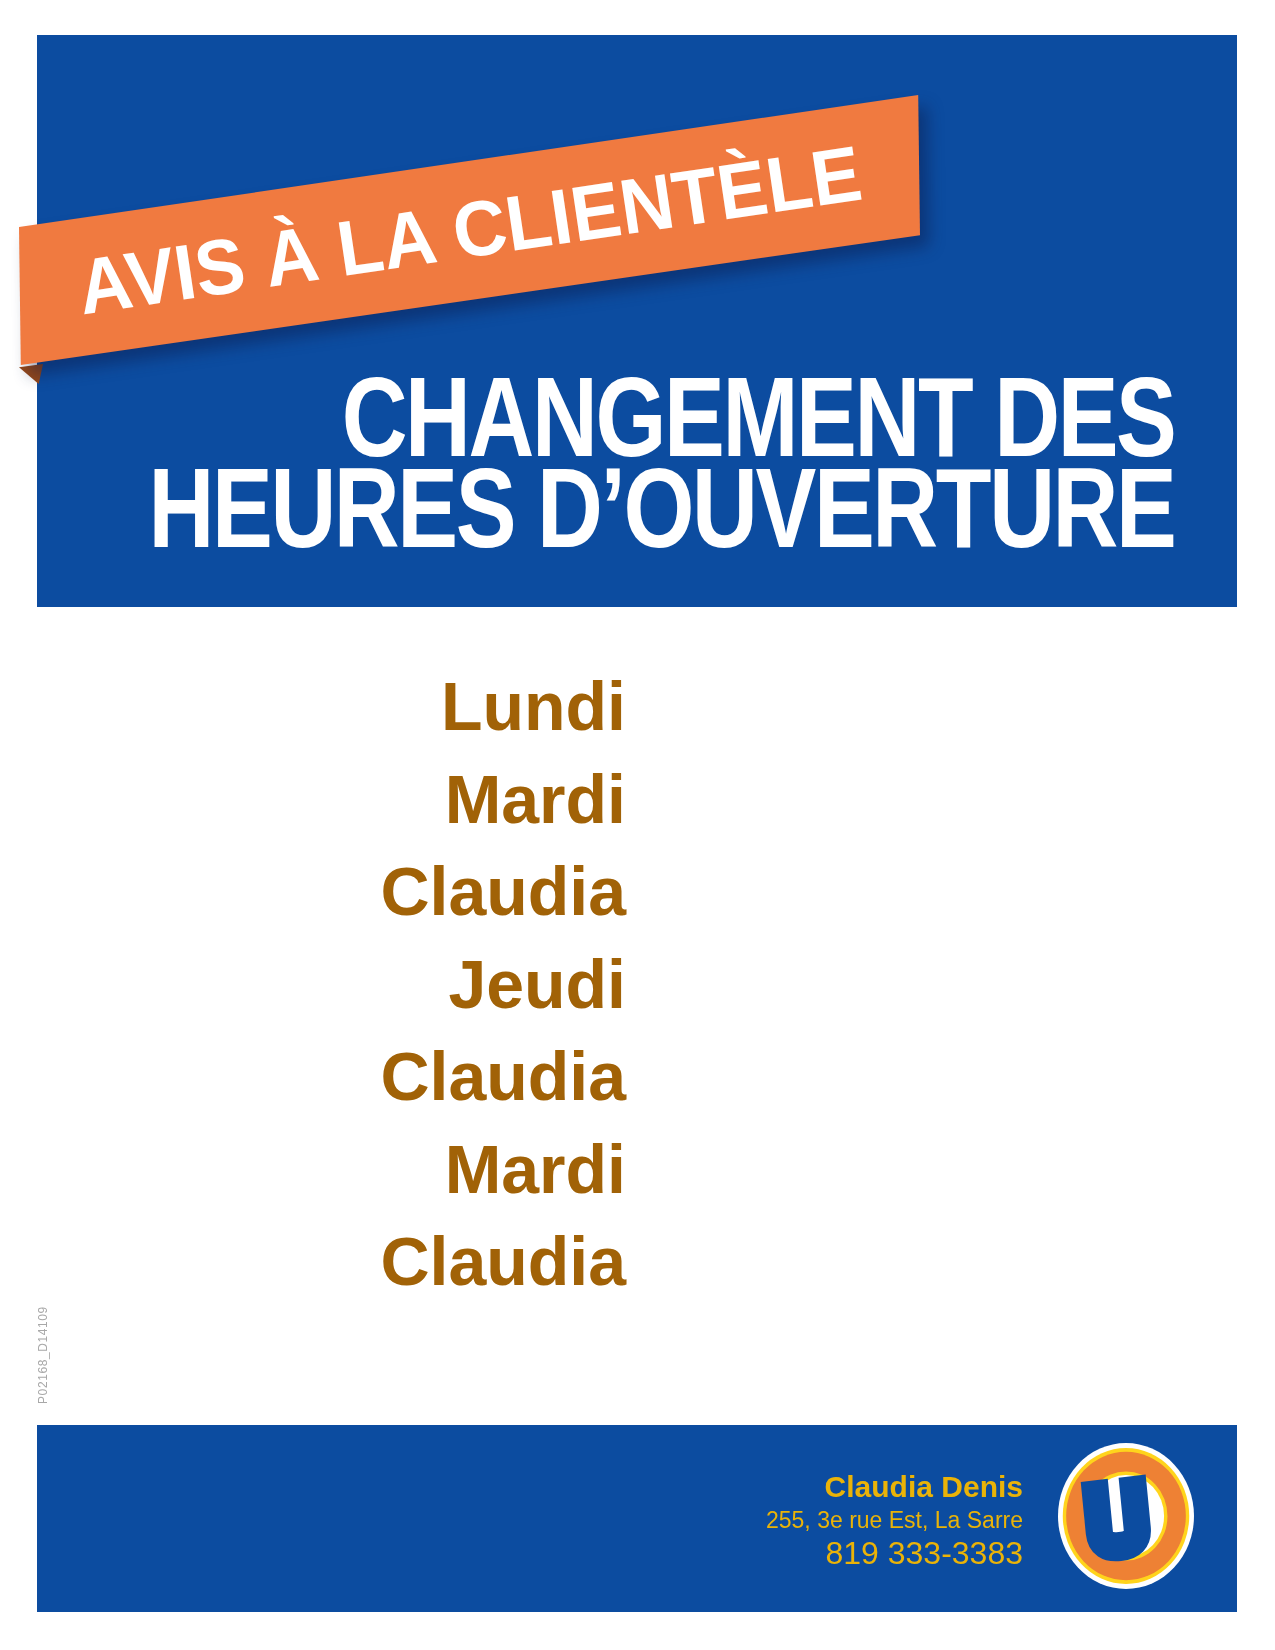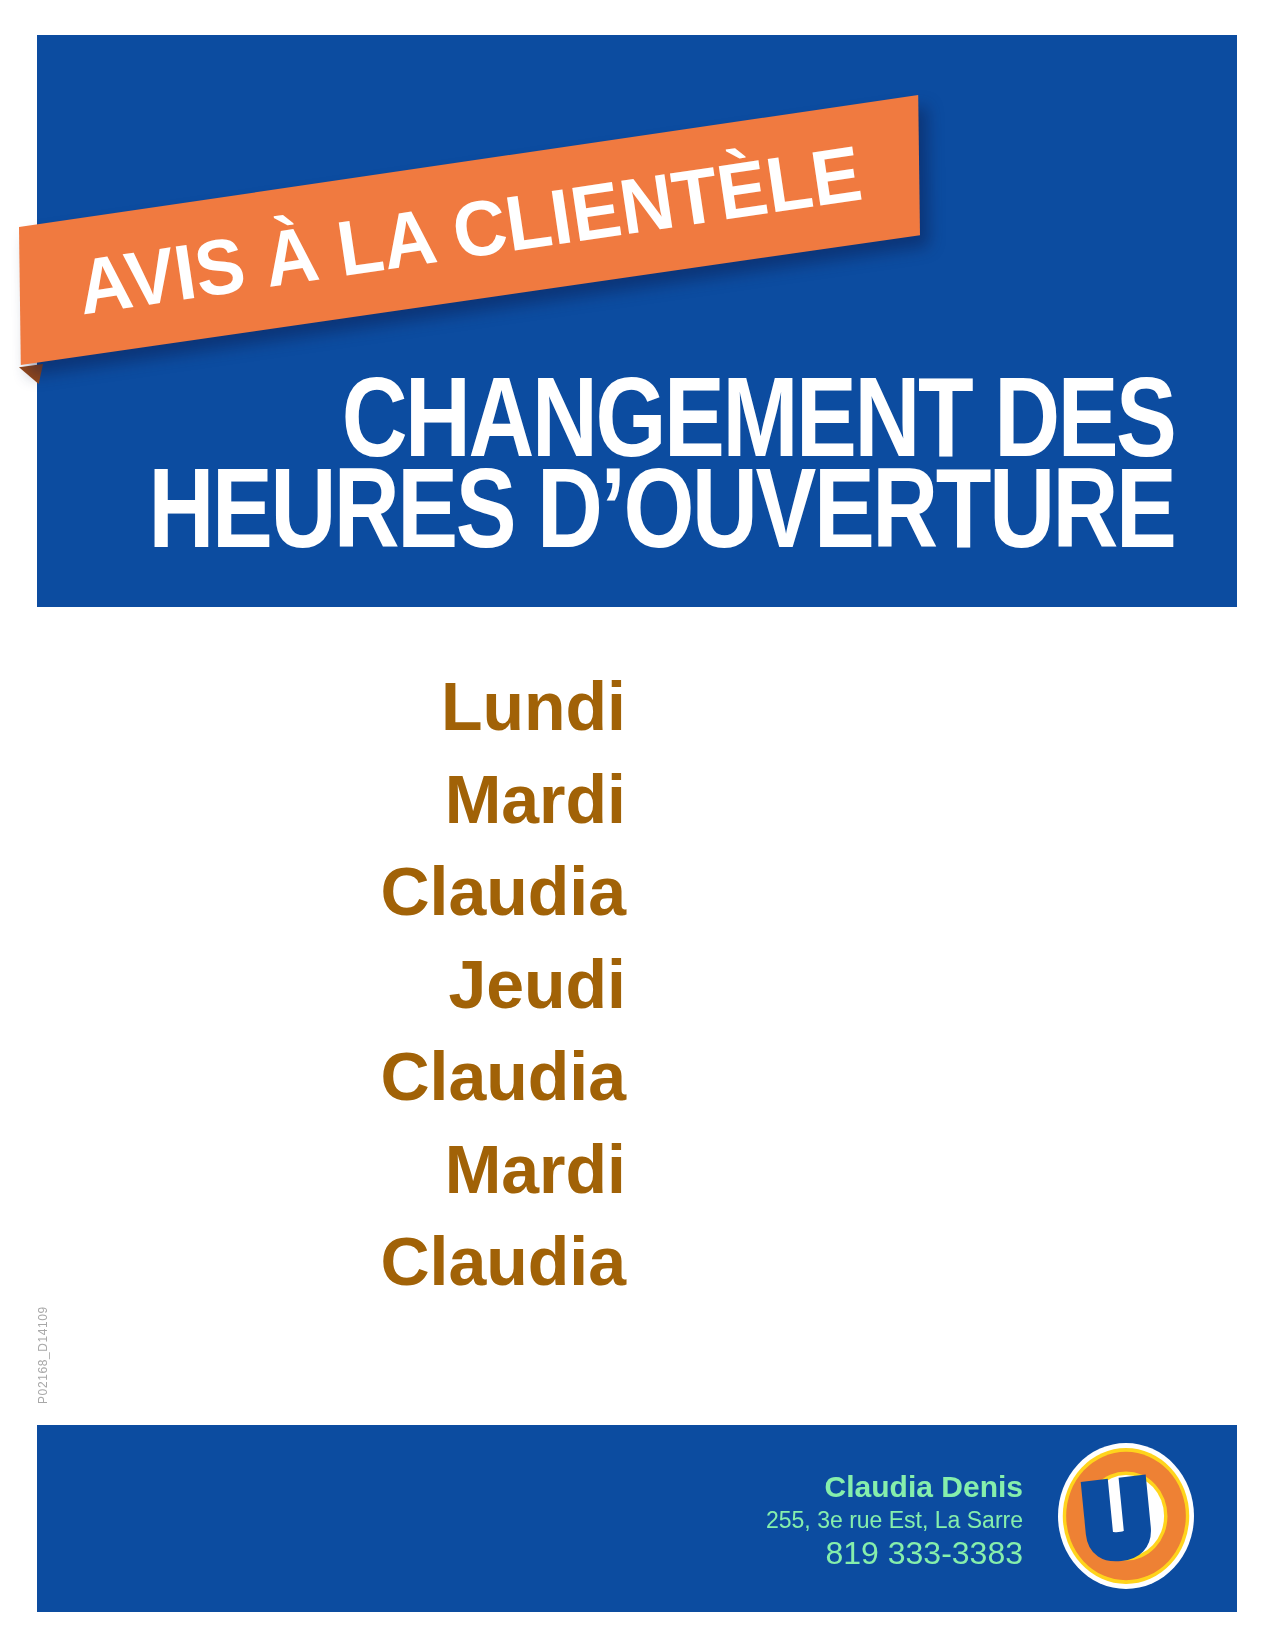--- a/index.html
+++ b/index.html
@@ -97,21 +97,21 @@
   .footer-bar {
     position: absolute;
     left: 37px; top: 1425px;
     width: 1200px; height: 187px;
     background: #0C4CA0;
   }
   .contact-block {
     position: absolute;
     right: 214px; top: 44px;
     text-align: right;
-    color: #86efac;
+    color: #eab308;
     white-space: nowrap;
   }
   .contact-name   { font-size: 30px; font-weight: 700; line-height: 35px; }
   .contact-address{ font-size: 23px; font-weight: 400; line-height: 33px; }
   .contact-phone  { font-size: 32px; font-weight: 400; line-height: 33px; }
   .logo {
     position: absolute;
     left: 1021px; top: 18px;
     width: 136px; height: 146px;
   }

